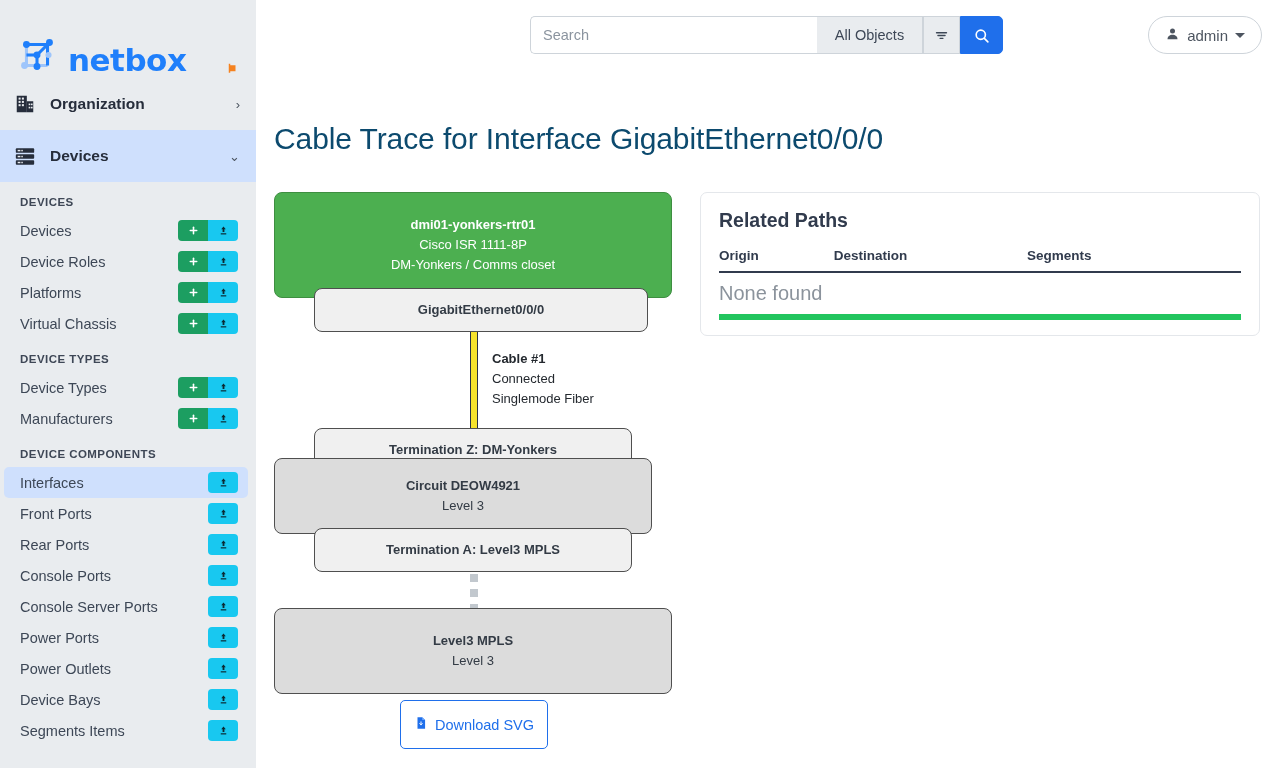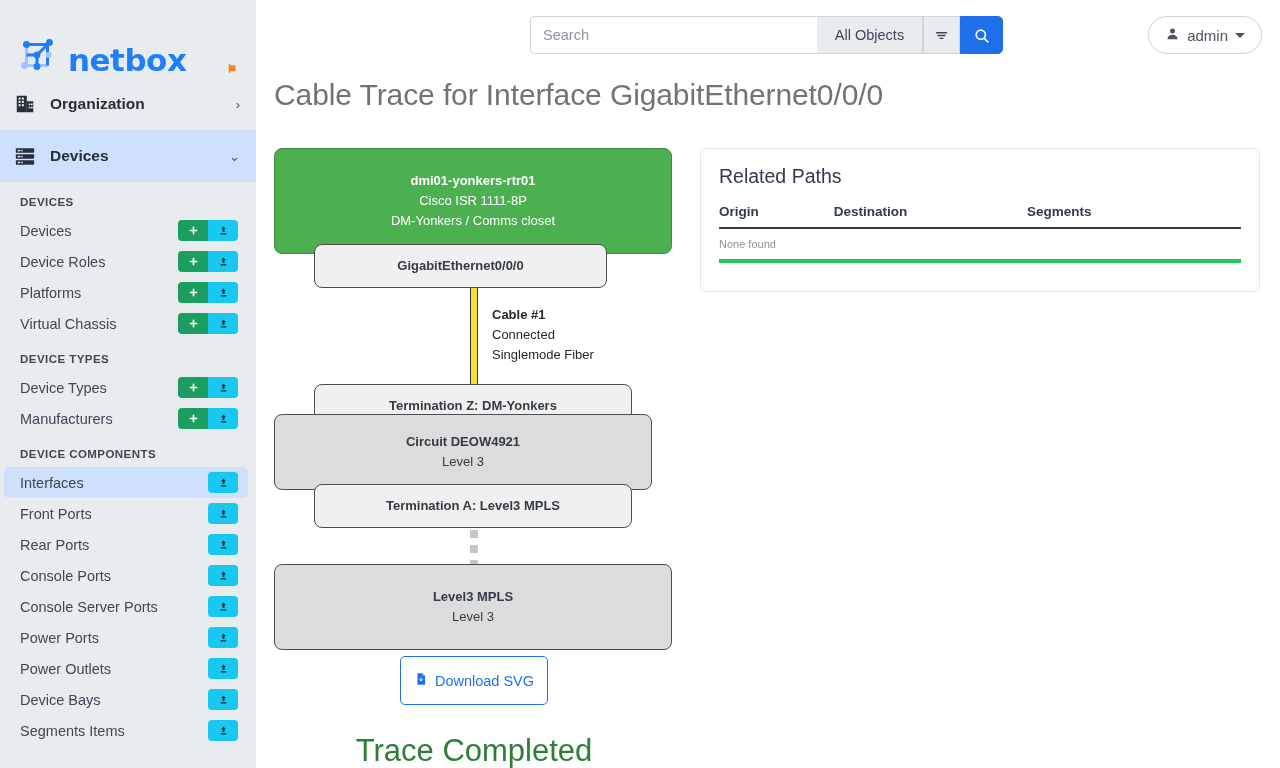--- a/index.html
+++ b/index.html
@@ -117,23 +117,24 @@
   .user-btn {
     margin-left: auto;
     display: flex; align-items: center; gap: 7px;
     height: 38px; padding: 0 16px;
     border: 1px solid #ced4da; border-radius: 19px;
     background: #fff; font-size: 15px; color: #4d5560; cursor: pointer;
   }
   .caret { width: 0; height: 0; border-left: 5px solid transparent; border-right: 5px solid transparent; border-top: 5px solid #4d5560; }
 
   #page-title {
-    font-size: 30px; font-weight: 400; color: #737373;
+    font-size: 30px; font-weight: 400; color: #0c4a6e;
     padding: 8px 0 0 18px;
     letter-spacing: -0.1px;
+    margin-top: 44px;
   }
 
   #content { display: flex; padding: 36px 20px 0 18px; gap: 26px; }
 
   
   #trace { width: 400px; position: relative; }
   .trace-svgwrap { position: relative; width: 400px; height: 500px; }
 
   .node {
     position: absolute;
@@ -179,29 +180,29 @@
     margin-top: 28px;
   }
 
   
   .card {
     width: 568px; height: 144px;
     border: 1px solid #e4e7eb; border-radius: 7px;
     background: #fff;
     padding: 16px 18px;
   }
-  .card-title { font-size: 19.5px; font-weight: 400; color: #313b4d; margin-bottom: 16px; }
+  .card-title { font-size: 19.5px; font-weight: 700; color: #313b4d; margin-bottom: 16px; }
   table.paths { width: 100%; border-collapse: collapse; }
   table.paths th {
     text-align: left; font-size: 13.5px; font-weight: 700; color: #313b4d;
     padding: 0 0 8px 0; border-bottom: 2px solid #313b4d;
   }
   table.paths td {
-    font-size: 11px; color: #8b939c;
-    padding: 9px 0; border-bottom: 4px solid #22c55e;
+    font-size: 20px; color: #8b939c;
+    padding: 9px 0; border-bottom: 6px solid #22c55e;
   }
 </style>
 </head>
 <body>
 
 <div id="app">
 
   <div id="sidebar">
 
     <div class="brand">
@@ -519,21 +520,21 @@
 
       <div id="trace">
         <div class="trace-svgwrap">
 
           <div class="node node-device" style="left: 0px; top: 0px; width: 398px; height: 106px; background: rgb(76, 175, 80);">
             <div class="ntitle">dmi01-yonkers-rtr01</div>
             <div class="nsub">Cisco ISR 1111-8P</div>
             <div class="nsub">DM-Yonkers / Comms closet</div>
           </div>
 
-          <div class="node node-term" style="left:40px; top:96px; width:293px; height:44px;">
+          <div class="node node-term" style="left:40px; top:96px; width:334px; height:44px;">
             <div class="ntitle">GigabitEthernet0/0/0</div>
           </div>
 
           <div class="cable" style="left: 196px; top: 140px; height: 106px; background: rgb(247, 227, 43);"></div>
           <div class="cable-label" style="left:218px; top:157px;">
             <div><b>Cable #1</b></div>
             <div>Connected</div>
             <div>Singlemode Fiber</div>
           </div>
 

